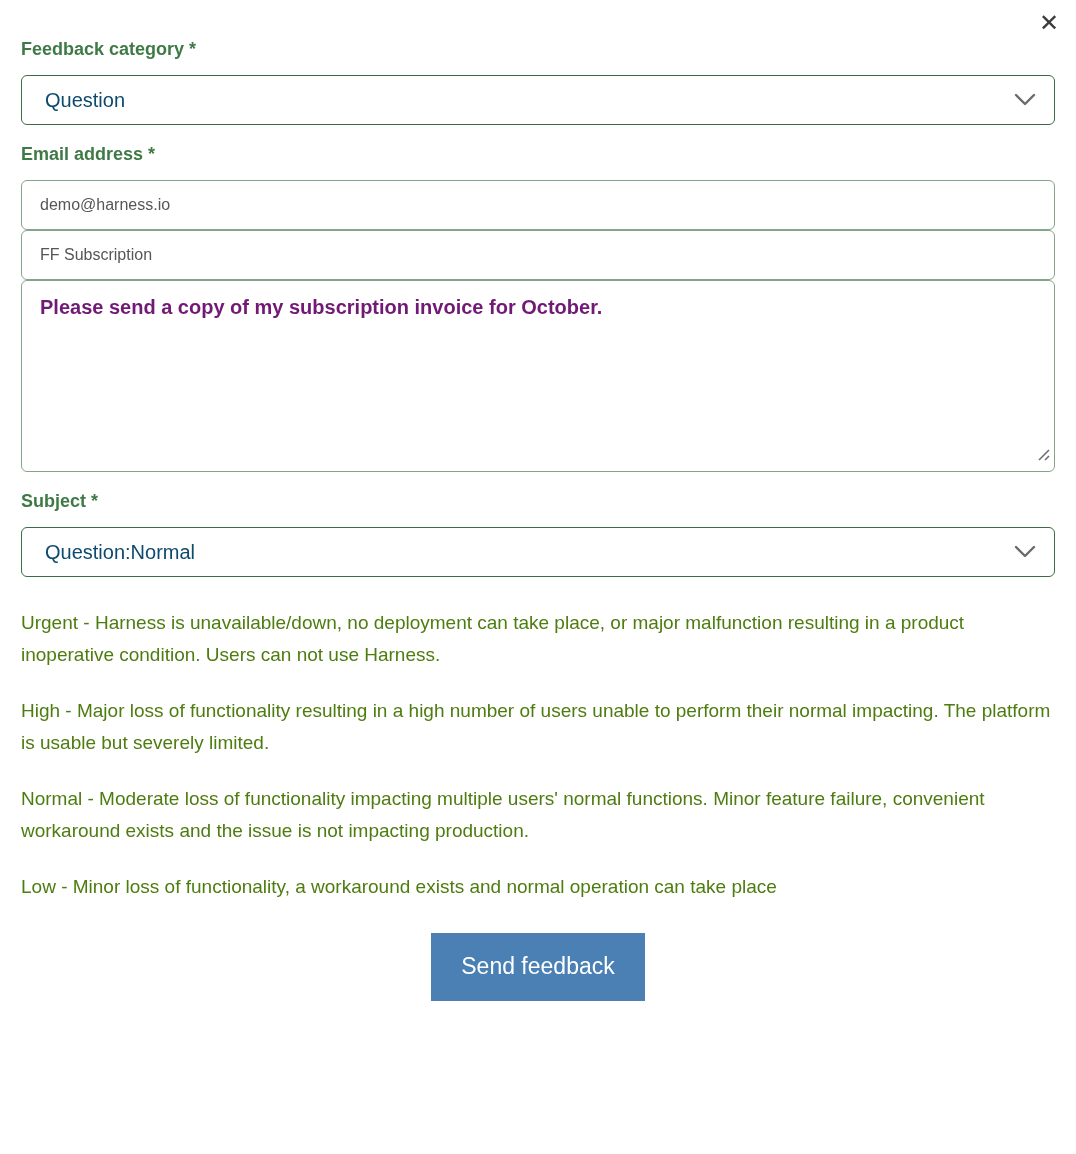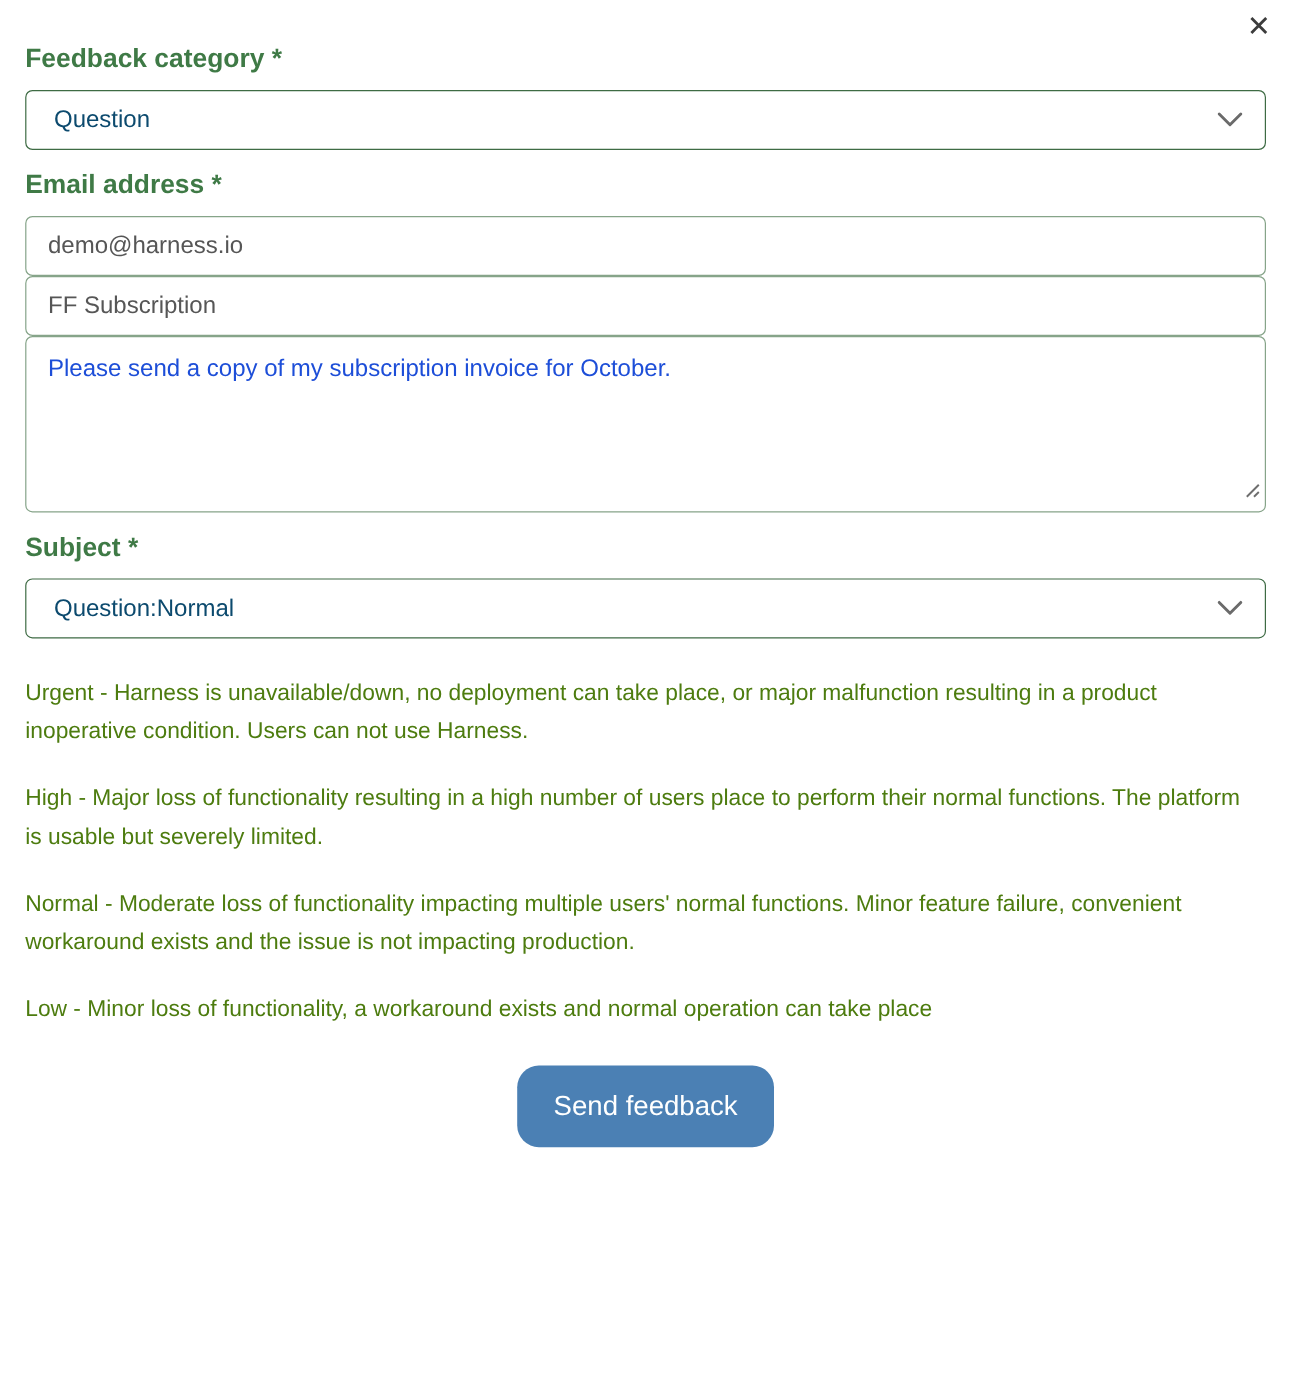--- a/index.html
+++ b/index.html
@@ -27,21 +27,21 @@
     justify-content: center;
     font-size: 24px;
     font-weight: 300;
     color: #3c3c3c;
     cursor: pointer;
     line-height: 1;
     user-select: none;
   }
   .field-label {
     display: block;
-    font-size: 22px;
+    font-size: 18px;
     font-weight: bold;
     color: #3f7a46;
     margin: 18px 0 15px 0;
     line-height: 22px;
   }
   .field-label.first { margin-top: 0; }
   .select-box {
     position: relative;
     width: 100%;
     height: 50px;
@@ -66,40 +66,41 @@
     transform: translateY(-50%);
     display: flex;
   }
   .text-input {
     width: 100%;
     height: 50px;
     border: 1px solid #86a489;
     border-radius: 6px;
     background: #ffffff;
     font-family: "Liberation Sans", sans-serif;
-    font-size: 20px;
+    font-size: 16px;
     color: #565656;
     padding: 0 18px;
     outline: none;
   }
   .textarea-wrap { position: relative; width: 100%; }
   .message-area {
     display: block;
     width: 100%;
-    height: 147px;
+    height: 192px;
     border: 1px solid #86a489;
     border-radius: 6px;
     background: #ffffff;
     font-family: "Liberation Sans", sans-serif;
     font-size: 20px;
-    color: #1d4ed8;
+    color: #701a75;
     padding: 13px 18px;
     line-height: 26px;
     resize: none;
     outline: none;
+    font-weight: bold;
   }
   .resize-grip {
     position: absolute;
     right: 4px;
     bottom: 6px;
     pointer-events: none;
   }
   .help-paragraph {
     font-size: 19px;
     color: #4d7c0f;
@@ -110,21 +111,21 @@
   .help-block { margin-top: 30px; }
   .submit-row {
     display: flex;
     justify-content: center;
     margin-top: 30px;
   }
   .submit-btn {
     background: #4b80b4;
     color: #ffffff;
     border: none;
-    border-radius: 18px;
+    border-radius: 0;
     font-family: "Liberation Sans", sans-serif;
     font-size: 23px;
     padding: 19px 30px;
     cursor: pointer;
     line-height: 1.3;
   }
 </style>
 </head>
 <body>
 
@@ -162,21 +163,21 @@
     <span class="select-value">Question:Normal</span>
     <span class="chevron">
       <svg width="22" height="14" viewBox="0 0 22 14">
         <polyline points="2,2 11,11 20,2" fill="none" stroke="#6b6b6b" stroke-width="2.4" stroke-linecap="round" stroke-linejoin="round"></polyline>
       </svg>
     </span>
   </div>
 
   <div class="help-block">
     <p class="help-paragraph">Urgent - Harness is unavailable/down, no deployment can take place, or major malfunction resulting in a product inoperative condition. Users can not use Harness.</p>
-    <p class="help-paragraph">High - Major loss of functionality resulting in a high number of users place to perform their normal functions. The platform is usable but severely limited.</p>
+    <p class="help-paragraph">High - Major loss of functionality resulting in a high number of users unable to perform their normal impacting. The platform is usable but severely limited.</p>
     <p class="help-paragraph">Normal - Moderate loss of functionality impacting multiple users' normal functions. Minor feature failure, convenient workaround exists and the issue is not impacting production.</p>
     <p class="help-paragraph">Low - Minor loss of functionality, a workaround exists and normal operation can take place</p>
   </div>
 
   <div class="submit-row">
     <button class="submit-btn">Send feedback</button>
   </div>
 
 </div>
 

